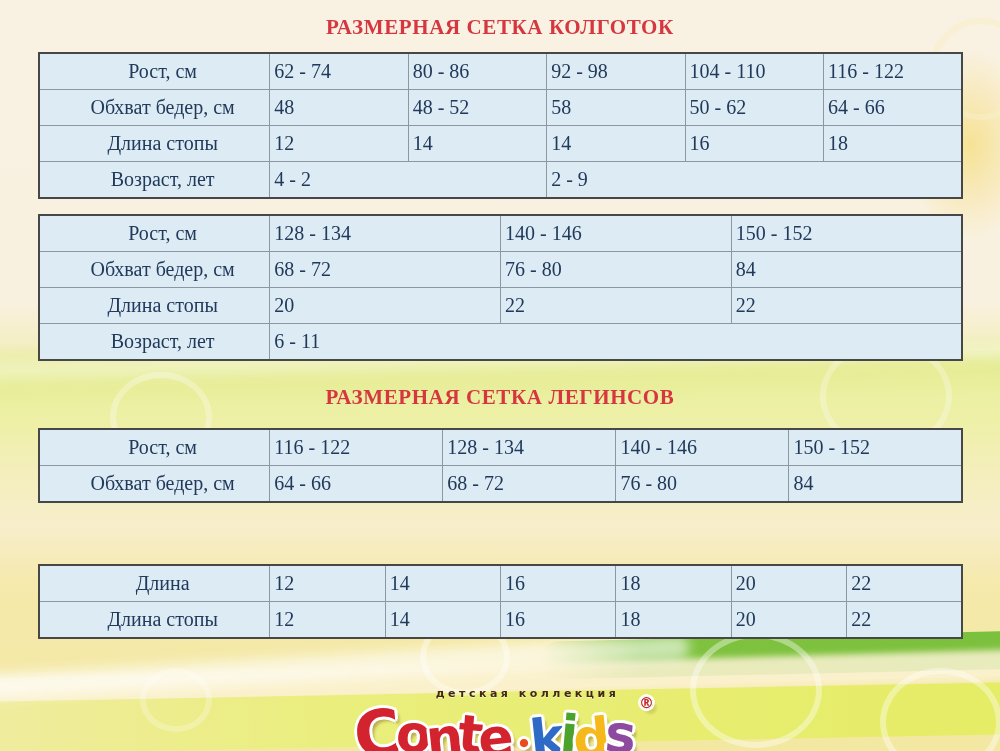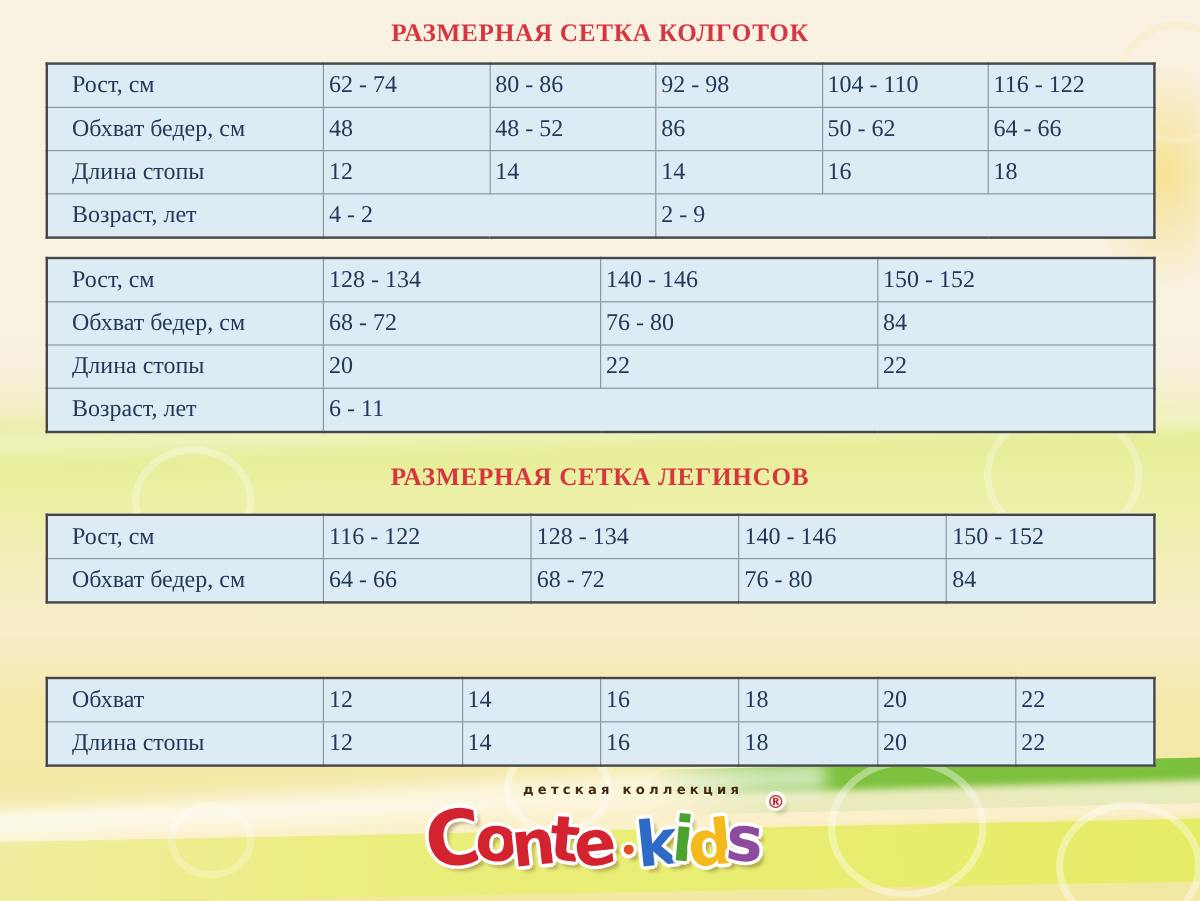--- a/index.html
+++ b/index.html
@@ -68,31 +68,32 @@
   table.tbl{
     position:absolute;left:38px;width:925px;z-index:2;
     border-collapse:collapse;background:#dcebf4;
     border:2px solid #474747;
   }
   table.tbl td{
     border:1px solid #8b98a1;height:35px;padding:0 4px;
     font-family:"Liberation Serif",serif;font-size:20px;color:#21395a;
     text-align:left;white-space:nowrap;
   }
-  table.tbl td.lbl{text-align:left;padding-left:20px;}
+  table.tbl td.lbl{text-align:center;padding-left:20px;}
   .pos-tbl1{top:52px;}
   .pos-tbl2{top:214px;}
   .pos-tbl3{top:428px;}
   .pos-tbl4{top:564px;}
   
   .logo{position:absolute;left:0;width:100%;top:652px;z-index:4;text-align:center;}
   .tagline{
     font-family:"DejaVu Sans",sans-serif;font-weight:bold;font-size:11px;
     letter-spacing:3.5px;color:#43290f;margin-left:55px;
     text-shadow:0 1px 0 rgba(255,255,255,0.5);
+    margin-top:35px;
   }
   .wordmark{
     margin-top:2px;font-family:"DejaVu Sans",sans-serif;font-weight:bold;
     font-size:52px;line-height:0.95;letter-spacing:-5px;white-space:nowrap;
   }
   .wordmark span{
     display:inline-block;
     text-shadow:
       -3px 0 0 #fff, 3px 0 0 #fff, 0 -3px 0 #fff, 0 3px 0 #fff,
       -2px -2px 0 #fff, 2px -2px 0 #fff, -2px 2px 0 #fff, 2px 2px 0 #fff,
@@ -149,21 +150,21 @@
           <td class="val">62 - 74</td>
           <td class="val">80 - 86</td>
           <td class="val">92 - 98</td>
           <td class="val">104 - 110</td>
           <td class="val">116 - 122</td>
         </tr>
         <tr>
           <td class="lbl">Обхват бедер, см</td>
           <td class="val">48</td>
           <td class="val">48 - 52</td>
-          <td class="val">86</td>
+          <td class="val">58</td>
           <td class="val">50 - 62</td>
           <td class="val">64 - 66</td>
         </tr>
         <tr>
           <td class="lbl">Длина стопы</td>
           <td class="val">12</td>
           <td class="val">14</td>
           <td class="val">14</td>
           <td class="val">16</td>
           <td class="val">18</td>
@@ -240,21 +241,21 @@
         <col style="width: 25%;">
         <col style="width: 12.5%;">
         <col style="width: 12.5%;">
         <col style="width: 12.5%;">
         <col style="width: 12.5%;">
         <col style="width: 12.5%;">
         <col style="width: 12.5%;">
       </colgroup>
       <tbody>
         <tr>
-          <td class="lbl">Обхват</td>
+          <td class="lbl">Длина</td>
           <td class="val">12</td>
           <td class="val">14</td>
           <td class="val">16</td>
           <td class="val">18</td>
           <td class="val">20</td>
           <td class="val">22</td>
         </tr>
         <tr>
           <td class="lbl">Длина стопы</td>
           <td class="val">12</td>

